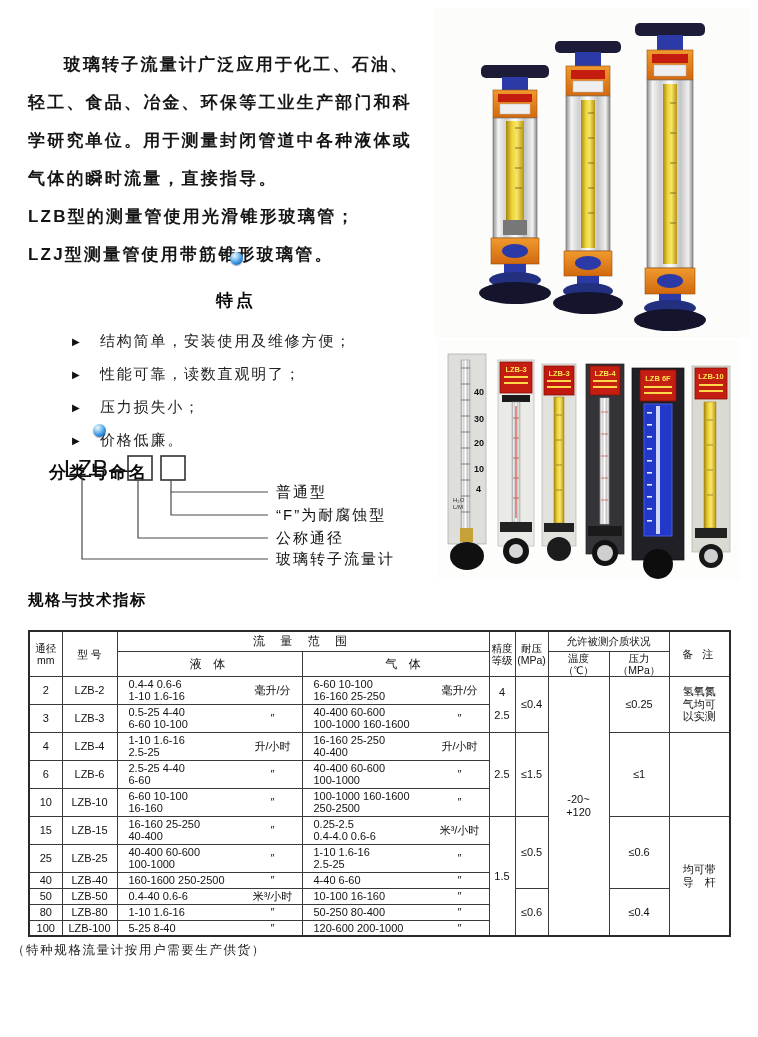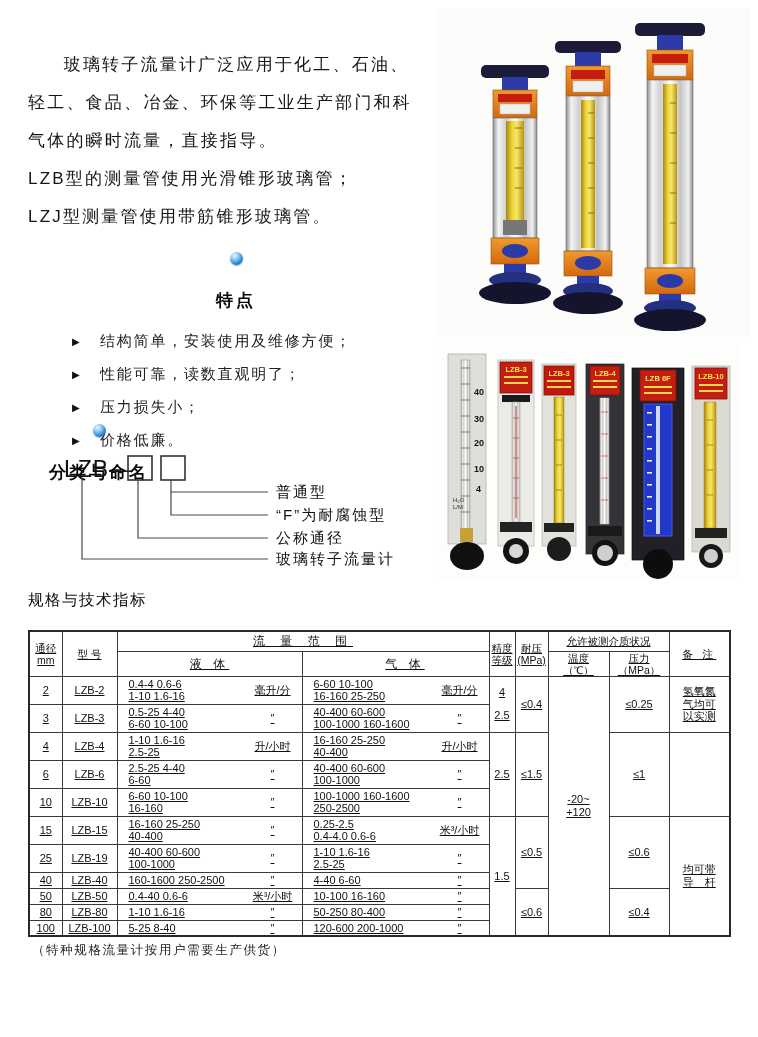--- a/index.html
+++ b/index.html
@@ -2,21 +2,21 @@
 <html><head>
 <meta charset="utf-8">
 <style>
   html,body { margin:0; padding:0; background:#888; }
   .page { position:relative; width:758px; height:1037px; background:#ffffff; margin:0 auto;
           font-family:"Liberation Sans",sans-serif; color:#1a1a1a; overflow:hidden; }
 
   
   .intro { position:absolute; left:28px; top:46px; width:414px; font-size:17px;
            line-height:38px; letter-spacing:2.2px; color:#151515; }
-  .intro .line { white-space:nowrap; }
+  .intro .line { white-space:nowrap;font-weight:bold; }
   .intro .indent { text-indent:2.1em; }
 
   
   .section-head { display:flex; align-items:center; gap:24px; font-size:17px; font-weight:bold;
                   letter-spacing:3px; color:#0a0a0a;flex-direction:column; }
   .sphere { width:13px; height:13px; border-radius:50%; flex:0 0 13px;
             background: radial-gradient(circle at 35% 28%, #eaf6ff 0%, #8fcdf2 30%, #2b86d6 65%, #0a4f9e 100%);
             box-shadow: 0 1px 1px rgba(0,0,40,.35); }
 
   .features { position:absolute; left:36px; top:252px; width:400px; }
@@ -28,46 +28,47 @@
   .classification { position:absolute; left:49px; top:424px; }
   .diagram { position:absolute; left:50px; top:446px; }
   .diagram text { font-family:"Liberation Sans",sans-serif; }
 
   .photo { position:absolute; }
   #photo-large { left:435px; top:8px; }
   #photo-small { left:438px; top:340px; }
   svg text { font-family:"Liberation Sans",sans-serif; }
 
   
-  .specs-title { position:absolute; left:28px; top:590px; font-size:15.5px; font-weight:normal;
+  .specs-title { position:absolute; left:28px; top:590px; font-size:15.5px; font-weight:bold;
                  letter-spacing:1.5px; color:#0a0a0a; }
   .spec-table { position:absolute; left:28px; top:630px; width:701px; border-collapse:collapse;
-                table-layout:fixed; font-size:11px; color:#111; border:2px solid #2a2a2a;text-decoration:underline; }
+                table-layout:fixed; font-size:11px; color:#111; border:2px solid #2a2a2a; }
   .spec-table th, .spec-table td { border:1px solid #3a3a3a; text-align:center;
                 vertical-align:middle; padding:0; font-weight:normal; }
   .spec-table th { font-size:10.5px; line-height:12px; }
   .hr1 { height:20px; } .hr2 { height:25px; }
   tr.r2 { height:28px; } tr.r1 { height:16px; }
   .pre { white-space:pre-line; line-height:12.5px; }
   .flow { display:flex; align-items:center; width:100%; }
   .ranges { flex:1; text-align:left; padding-left:11px; white-space:pre-line; line-height:12.5px; }
   .unit { flex:0 0 58px; text-align:center; }
   .acc-cell { white-space:pre-line; line-height:23px; }
   .rem-top { vertical-align:top; padding-top:6px; white-space:pre-line; line-height:13px; }
-  .footnote { position:absolute; left:32px; top:942px; font-family:"Liberation Serif",serif;
+  .footnote { position:absolute; left:12px; top:942px; font-family:"Liberation Serif",serif;
               font-size:12.5px; letter-spacing:1.6px; color:#222; }
 </style>
 </head>
 <body>
 
 <div class="page">
 
   <div class="intro">
     <div class="line indent">玻璃转子流量计广泛应用于化工、石油、</div>
     <div class="line">轻工、食品、冶金、环保等工业生产部门和科</div>
+    <div class="line">学研究单位。用于测量封闭管道中各种液体或</div>
     <div class="line">气体的瞬时流量，直接指导。</div>
     <div class="line">LZB型的测量管使用光滑锥形玻璃管；</div>
     <div class="line">LZJ型测量管使用带筋锥形玻璃管。</div>
   </div>
 
   <svg id="photo-large" class="photo" width="315" height="330" viewBox="0 0 315 330">
     <defs>
       <linearGradient id="glassG" x1="0" y1="0" x2="1" y2="0">
         <stop offset="0" stop-color="#8f8f8f"></stop>
           <stop offset="0.12" stop-color="#f4f4f4"></stop>
@@ -472,21 +473,21 @@
             </div>
           </td>
         <td rowspan="6">1.5</td>
         <td rowspan="3">≤0.5</td>
         <td rowspan="3">≤0.6</td>
         <td rowspan="6" class="rem-top">均可带
 导　杆</td>
       </tr>
       <tr class="r2">
         <td>25</td>
-        <td>LZB-19</td>
+        <td>LZB-25</td>
         <td>
             <div class="flow">
               <span class="ranges">40-400 60-600
 100-1000</span>
               <span class="unit">″</span>
             </div>
           </td>
         <td>
             <div class="flow">
               <span class="ranges">1-10 1.6-16

